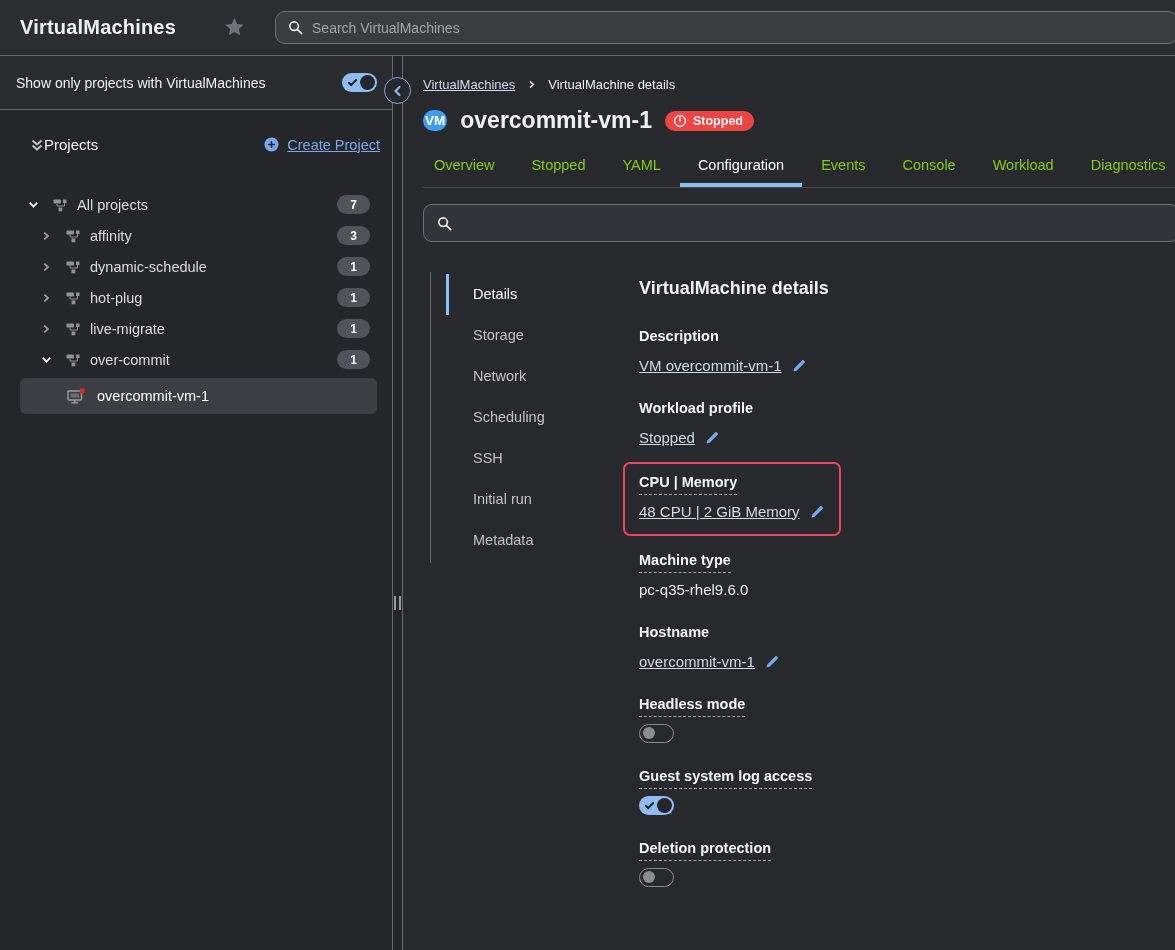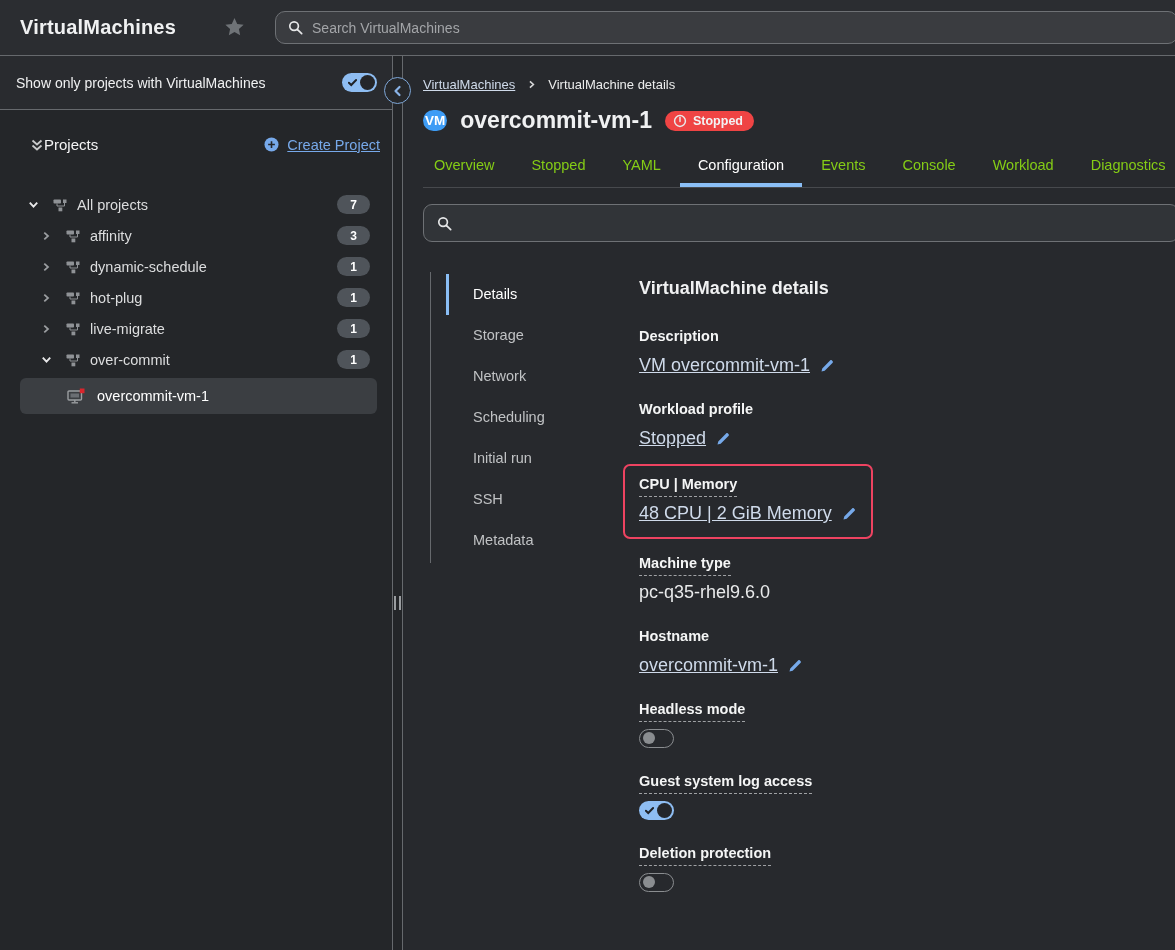--- a/index.html
+++ b/index.html
@@ -77,21 +77,21 @@
   .config-area { display: flex; margin-top: 30px; padding-left: 7px; flex: 1; }
   .config-nav { width: 209px; border-left: 1px solid #66696d; align-self: flex-start; padding: 2px 17px; }
   .nav-item { padding: 12px 24px 13px; font-size: 14.5px; color: #c0c2c4; cursor: pointer; border-left: 3px solid transparent; margin-left: -2px; }
   .nav-item.active { color: #fff; border-left-color: #8abef5; }
 
   .details { margin-left: 0; padding-top: 6px; }
   .details h2 { font-size: 18px; font-weight: bold; margin-bottom: 29px; }
   .field { margin-bottom: 25px; }
   .f-label { font-size: 14.5px; font-weight: bold; margin-bottom: 11px; color: #f4f5f5; }
   .f-label .dash { border-bottom: 1.5px dashed #9fa1a4; padding-bottom: 3.5px; }
-  .f-value { display: flex; align-items: center; gap: 10px; font-size: 18px; min-height: 20px; }
+  .f-value { display: flex; align-items: center; gap: 10px; font-size: 15px; min-height: 20px; }
   .link { color: #cfdaea; text-decoration: underline; cursor: pointer; }
   .plain { color: #e9eaeb; }
   .pencil-btn { display: flex; cursor: pointer; }
   .red-box { border: 2px solid #ee4361; border-radius: 7px; display: inline-block; padding: 10px 14px 13px; margin: -10px 0 16px -16px; }
   .red-box .field { margin-bottom: 0; }
 </style>
 </head>
 <body>
 
 <header class="top-header">
@@ -334,22 +334,22 @@
       </span>
       <input type="text" value="" style="">
     </div>
 
     <div class="config-area">
       <nav class="config-nav">
         <div class="nav-item active">Details</div>
         <div class="nav-item">Storage</div>
         <div class="nav-item">Network</div>
         <div class="nav-item">Scheduling</div>
+        <div class="nav-item">SSH</div>
         <div class="nav-item">Initial run</div>
-        <div class="nav-item">SSH</div>
         <div class="nav-item">Metadata</div>
       </nav>
 
       <section class="details">
         <h2>VirtualMachine details</h2>
 
         <div class="field">
           <div class="f-label">Description</div>
           <div class="f-value">
             <span class="link">VM overcommit-vm-1</span>

